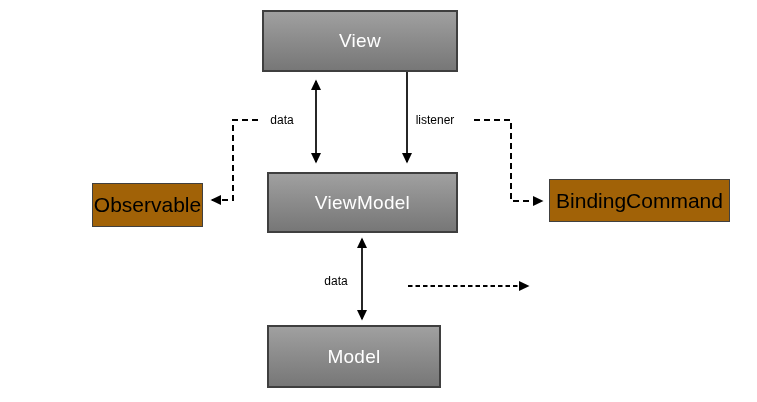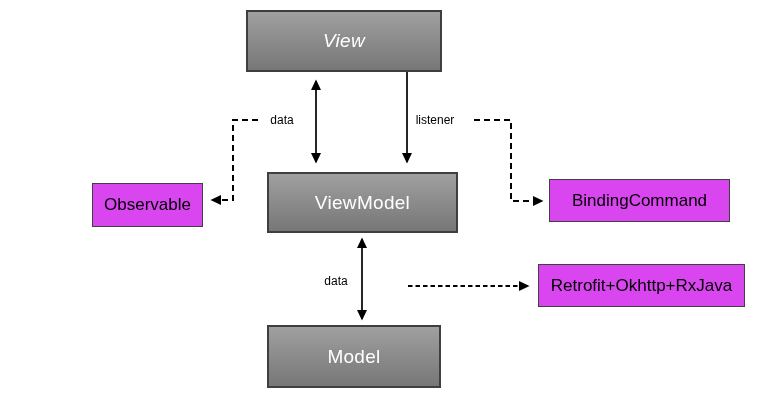--- a/index.html
+++ b/index.html
@@ -31,26 +31,26 @@
     text-align: center;
   }
   .node.gray {
     background: linear-gradient(to bottom, #a0a0a0 0%, #8d8d8d 45%, #777777 100%);
     border: 2px solid #3f3f3f;
     color: #ffffff;
     font-size: 19px;
     letter-spacing: 0.3px;
   }
   .node.plain {
-    background: #d946ef;
+    background: #a16207;
     border: 1.5px solid #404040;
     color: #000000;
-    font-size: 17px;
+    font-size: 21px;
   }
-  .node-view      { left: 246px; top: 10px;  width: 196px; height: 62px; font-style: italic; }
+  .node-view      { left: 262px; top: 10px;  width: 196px; height: 62px; }
   .node-viewmodel { left: 267px; top: 172px; width: 191px; height: 61px; }
   .node-model     { left: 267px; top: 325px; width: 174px; height: 63px; }
   .node-observable     { left: 92px;  top: 183px; width: 111px; height: 44px; }
   .node-bindingcommand { left: 549px; top: 179px; width: 181px; height: 43px; }
   .node-retrofit       { left: 538px; top: 264px; width: 207px; height: 43px; }
   .edge-label {
     position: absolute;
     color: #000000;
     font-size: 12px;
     line-height: 18px;
@@ -95,21 +95,18 @@
   <div class="node gray node-model">
     <span>Model</span>
   </div>
 
   <div class="node plain node-observable">
     <span>Observable</span>
   </div>
   <div class="node plain node-bindingcommand">
     <span>BindingCommand</span>
   </div>
-  <div class="node plain node-retrofit">
-    <span>Retrofit+Okhttp+RxJava</span>
-  </div>
 
   <div class="edge-label label-data-top">data</div>
   <div class="edge-label label-listener">listener</div>
   <div class="edge-label label-data-bottom">data</div>
 
 </div>
 
 </body></html>

